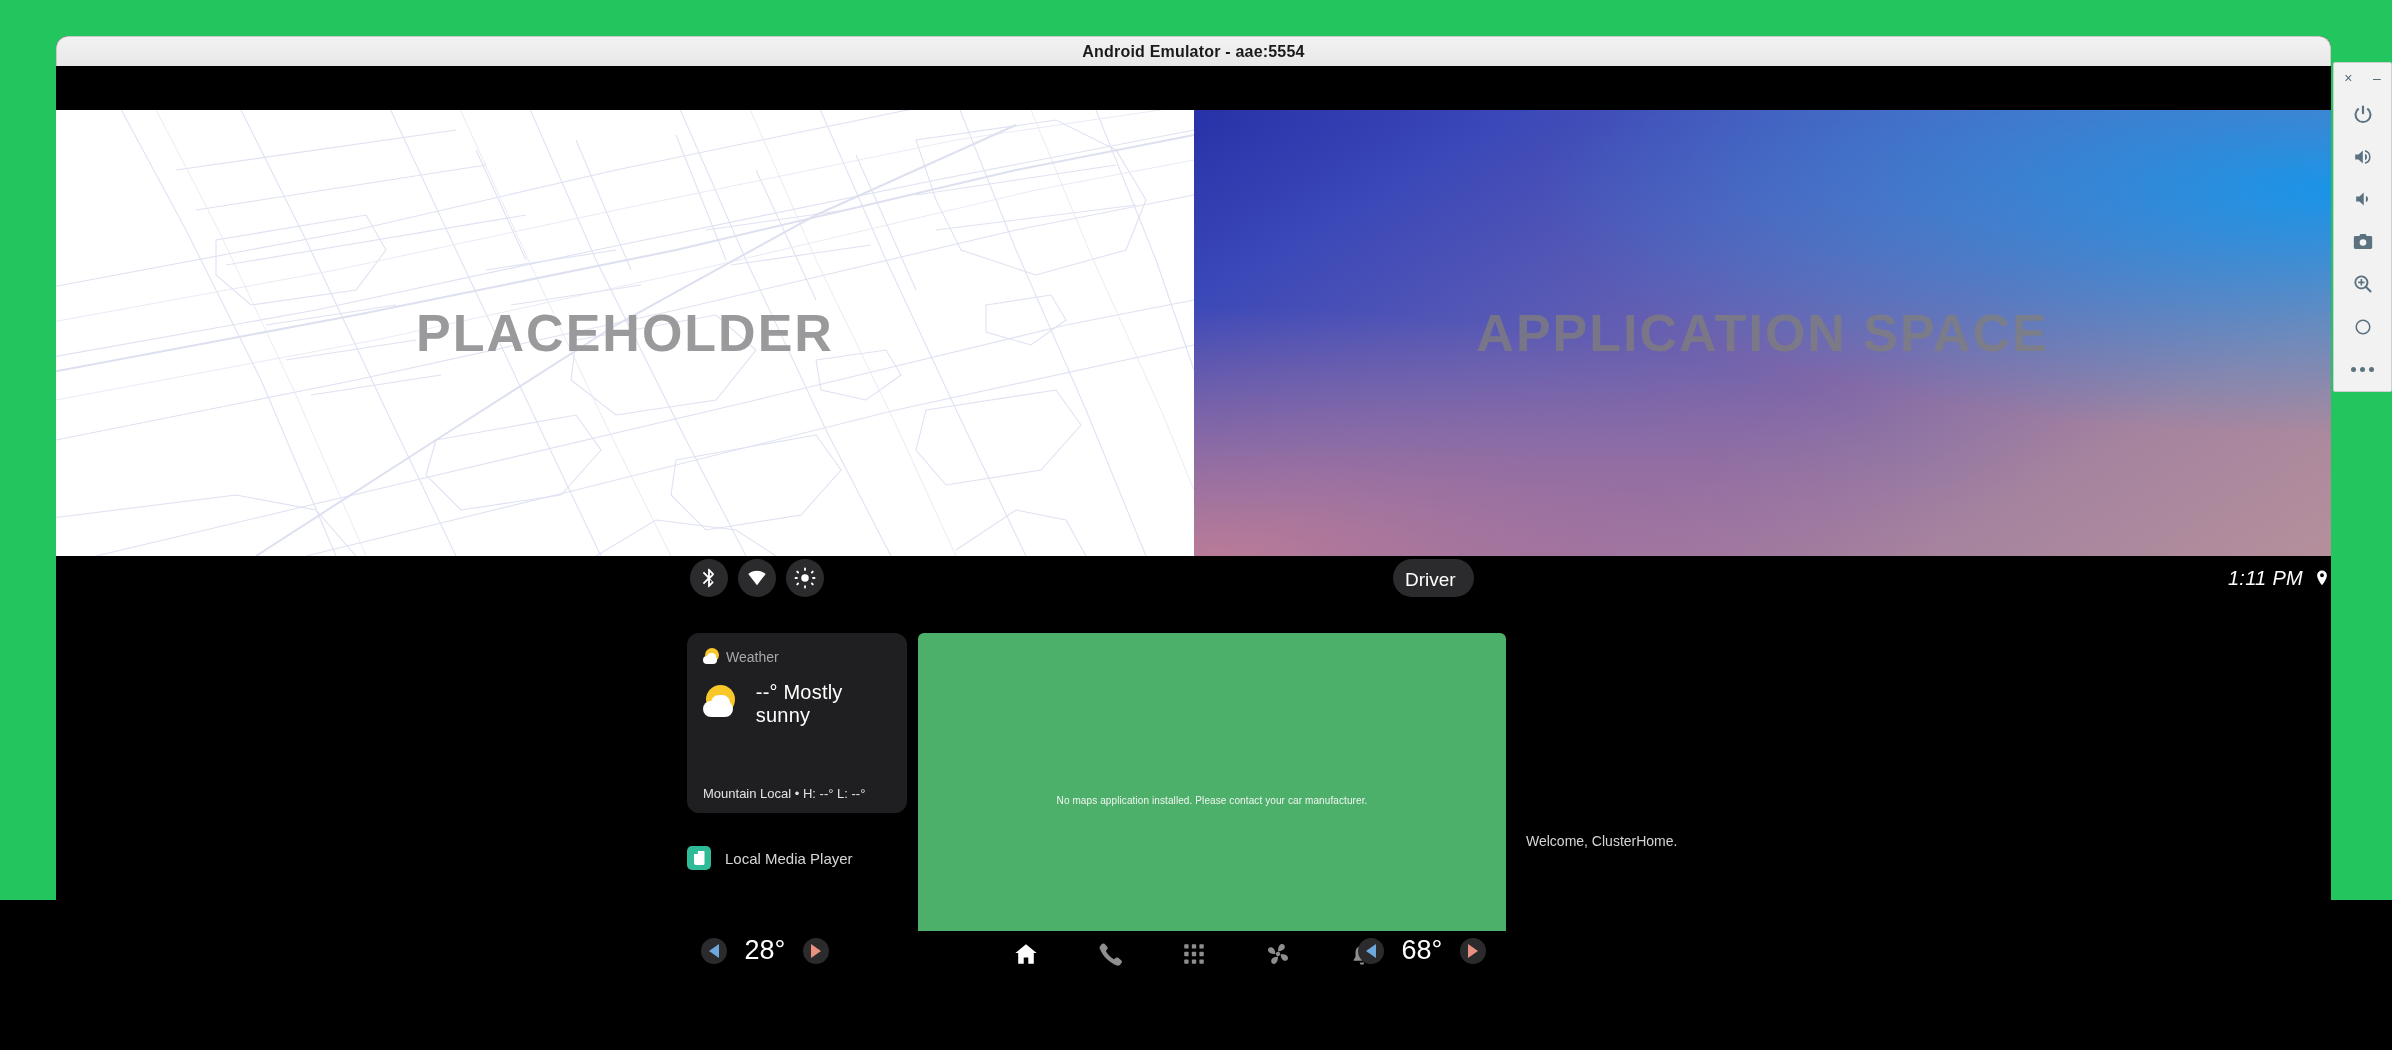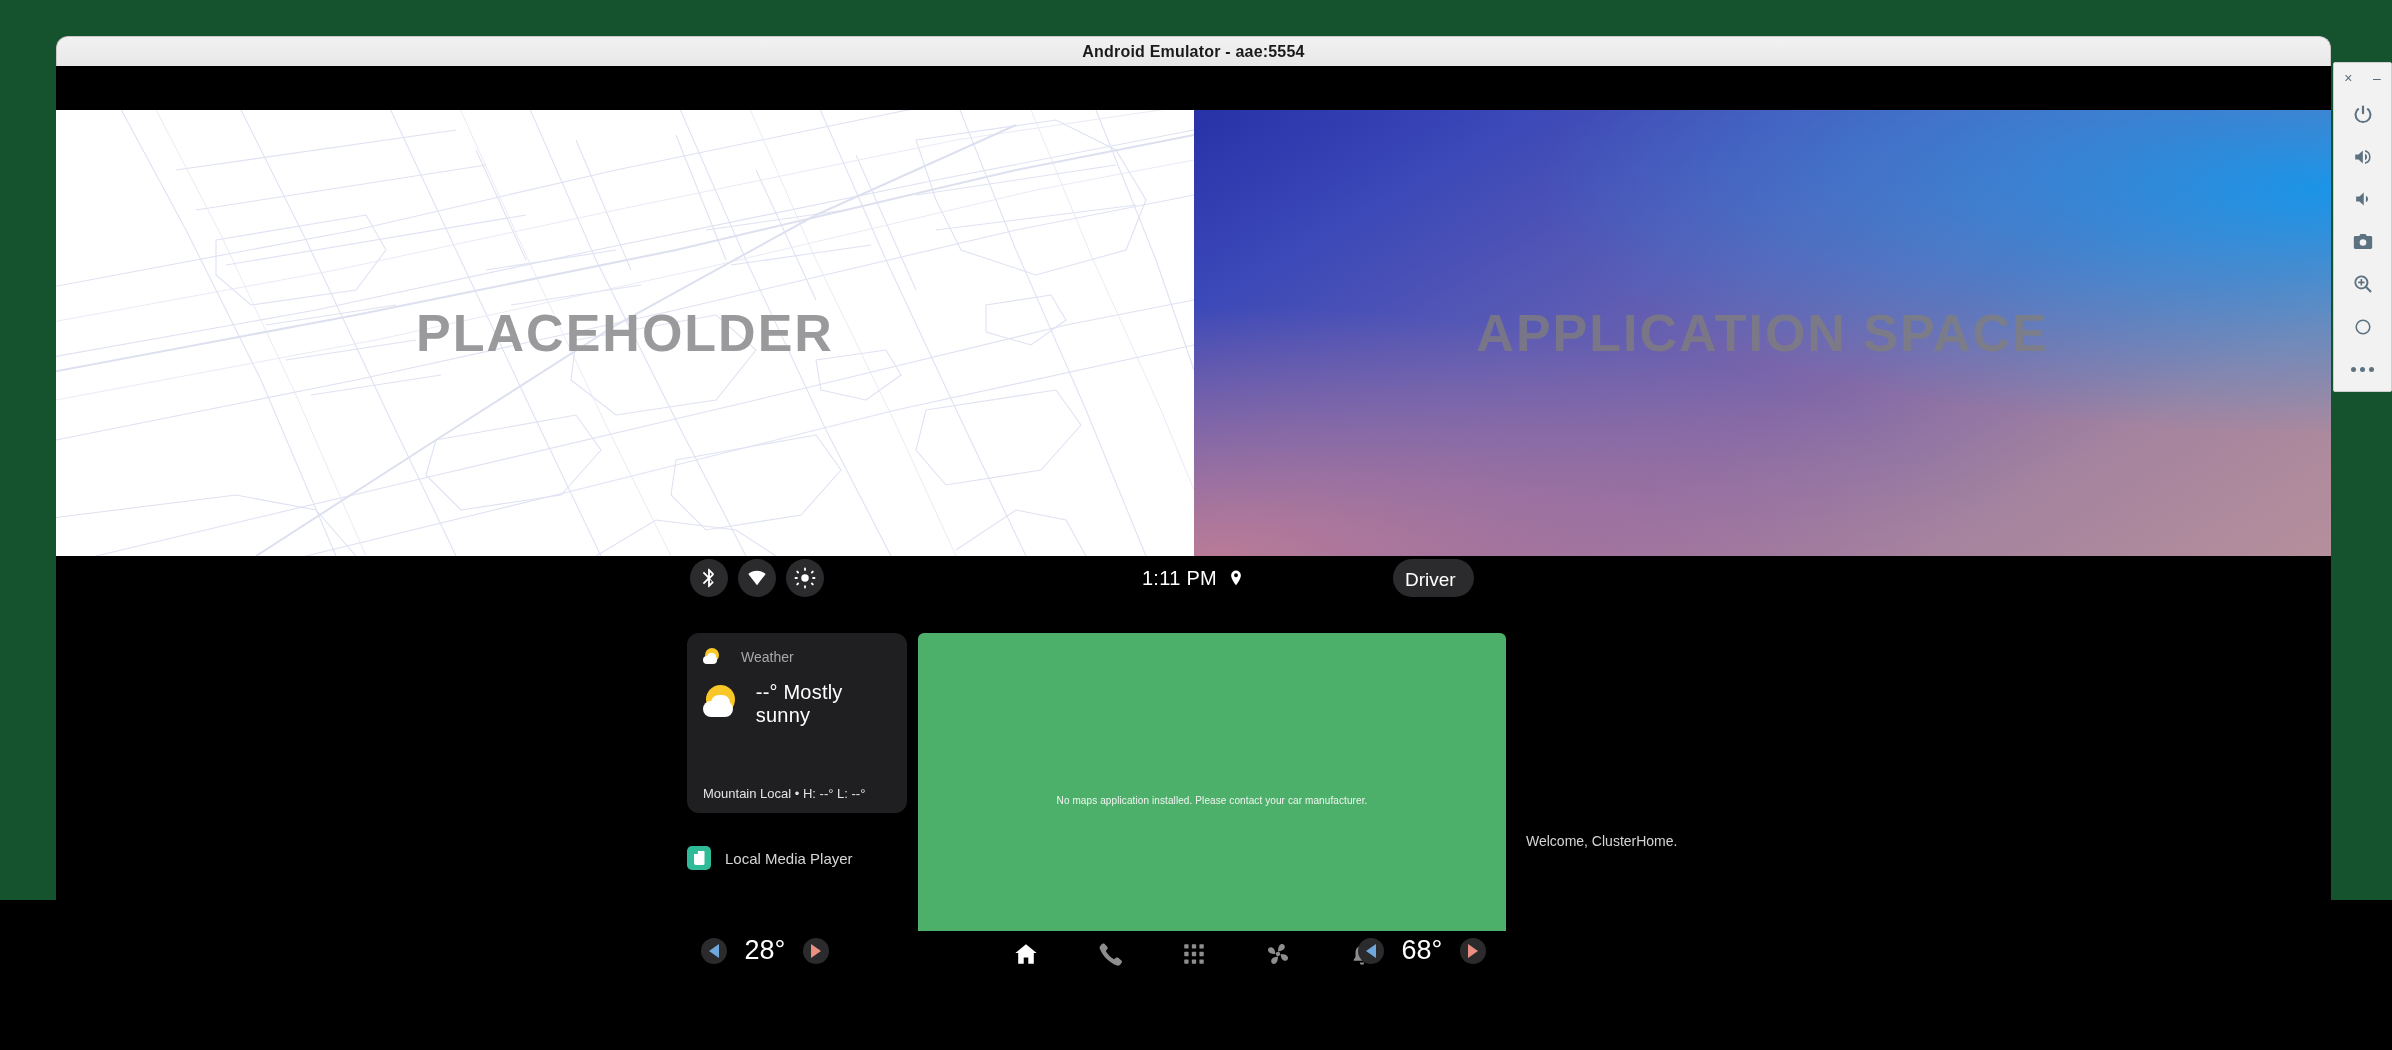--- a/index.html
+++ b/index.html
@@ -3,21 +3,21 @@
 <meta charset="utf-8">
 <style>
   * { box-sizing: border-box; margin: 0; padding: 0; }
   html, body {
     width: 2392px; height: 1050px;
     background: #000;
     font-family: "Liberation Sans", sans-serif;
     overflow: hidden;
   }
 
-  #root { position: relative; width: 2392px; height: 900px; background: #14532d; }
+  #root { position: relative; width: 2392px; height: 900px; background: #22c55e; }
 
   
   .emu-window {
     position: absolute; left: 56px; top: 36px;
     width: 2275px; height: 940px;
     background: #000;
     border-radius: 12px;
   }
   .titlebar {
     position: absolute; left: 0; top: 0;
@@ -81,21 +81,21 @@
   }
   .qt {
     width: 38px; height: 38px; border-radius: 19px;
     background: #2b2b2d;
     display: flex; align-items: center; justify-content: center;
   }
   .qt svg { width: 22px; height: 22px; fill: #fff; }
 
   .clock-group {
     position: absolute; left: 0; top: 0; width: 2275px; height: 44px;
-    display: flex; align-items: center; justify-content: center; gap: 10px;
+    display: flex; align-items: center; justify-content: flex-end; gap: 10px; font-style: italic;
   }
   .clock-text { font-size: 20px; color: #fff; font-weight: 400; letter-spacing: .3px; }
   .clock-group svg { width: 18px; height: 18px; fill: #fff; }
 
   .driver-chip {
     position: absolute; left: 1337px; top: 3px;
     height: 38px; padding: 0 18px 7px 12px;
     border-radius: 19px; background: #2b2b2d;
     display: flex; align-items: center; gap: 10px; flex-direction: column;
   }
@@ -109,21 +109,21 @@
   }
 
   
   .weather-card {
     position: absolute; left: 631px; top: 33px;
     width: 220px; height: 180px;
     background: #1f1f21; border-radius: 12px;
     padding: 14px 16px 12px 16px;
     display: flex; flex-direction: column;
   }
-  .wc-head { display: flex; align-items: center; gap: 18px; }
+  .wc-head { display: flex; align-items: center; gap: 3px; }
   .wc-head .title { font-size: 14px; color: #a8a8ab; }
   .wc-body { display: flex; align-items: center; gap: 16px; margin-top: 14px; }
   .wc-temp { font-size: 20px; color: #fff; font-weight: 500; letter-spacing: .2px; }
   .wc-foot { margin-top: auto; font-size: 13px; color: #e3e3e5; }
 
   .sun-cloud { position: relative; display: inline-block; }
   .sun-cloud .sun { position: absolute; border-radius: 50%; background: #F9C728; }
   .sun-cloud .cloud { position: absolute; border-radius: 999px; background: #fff; }
 
   .icon-sm { width: 20px; height: 20px; }

